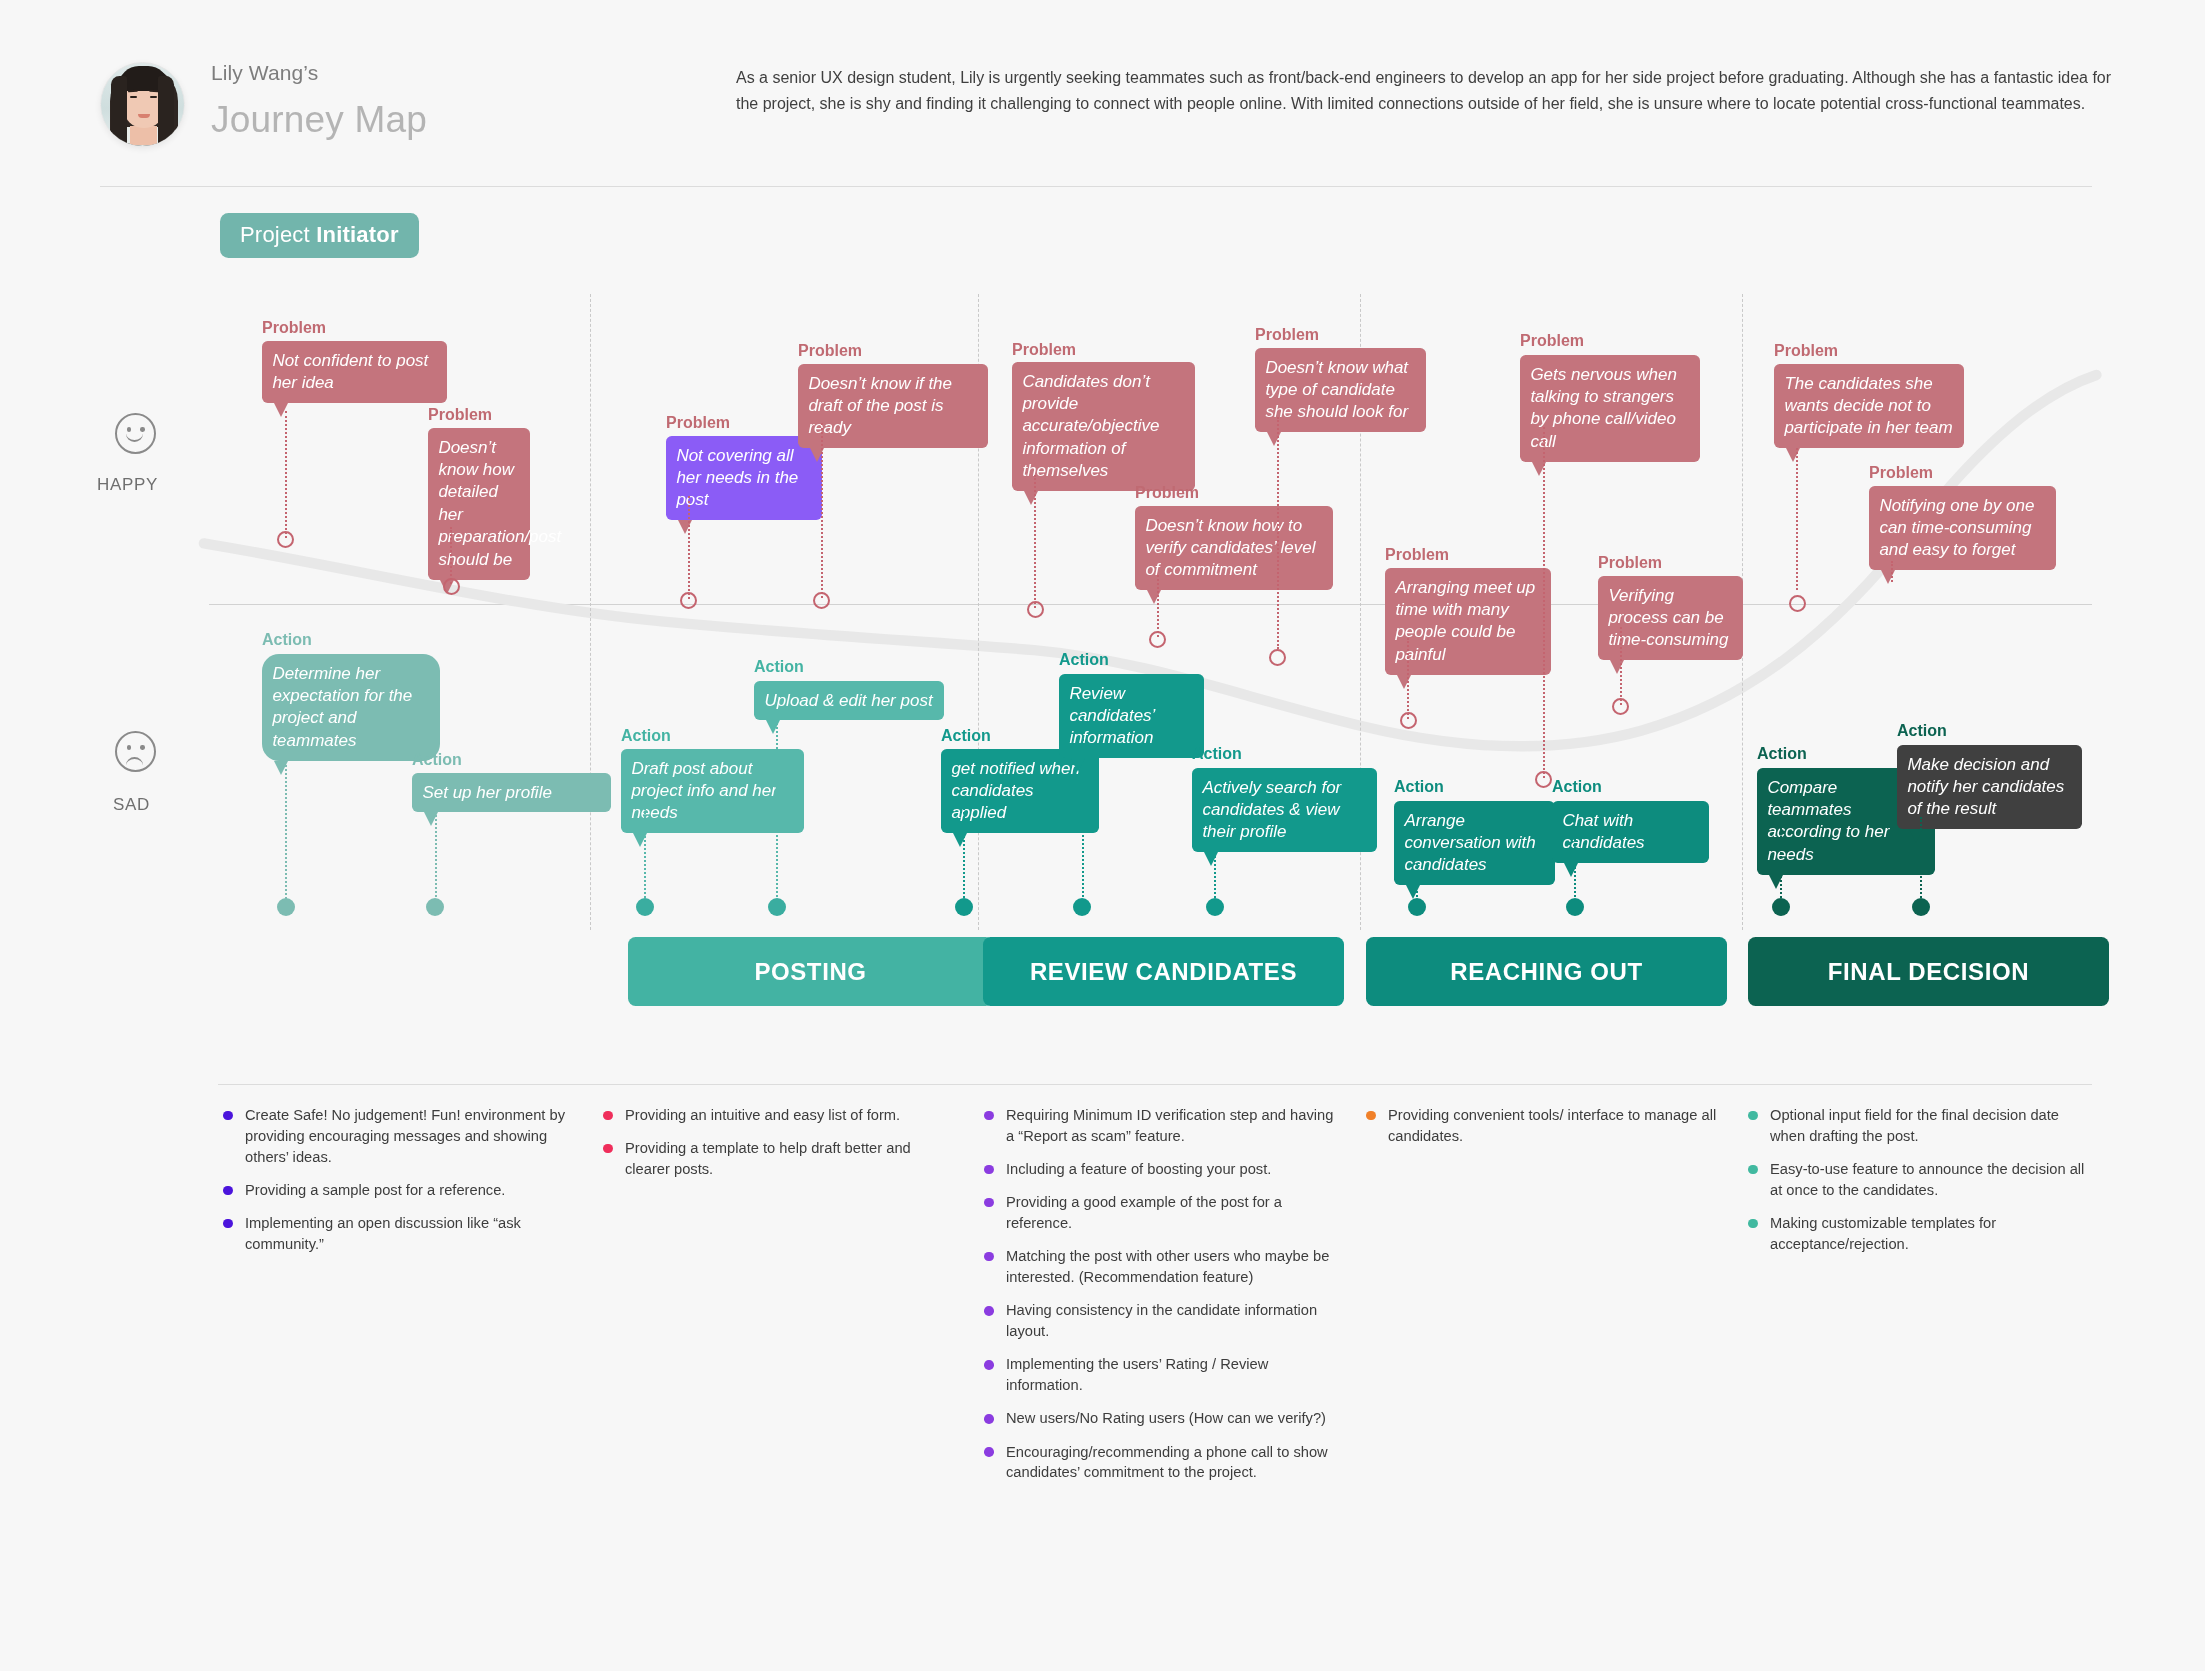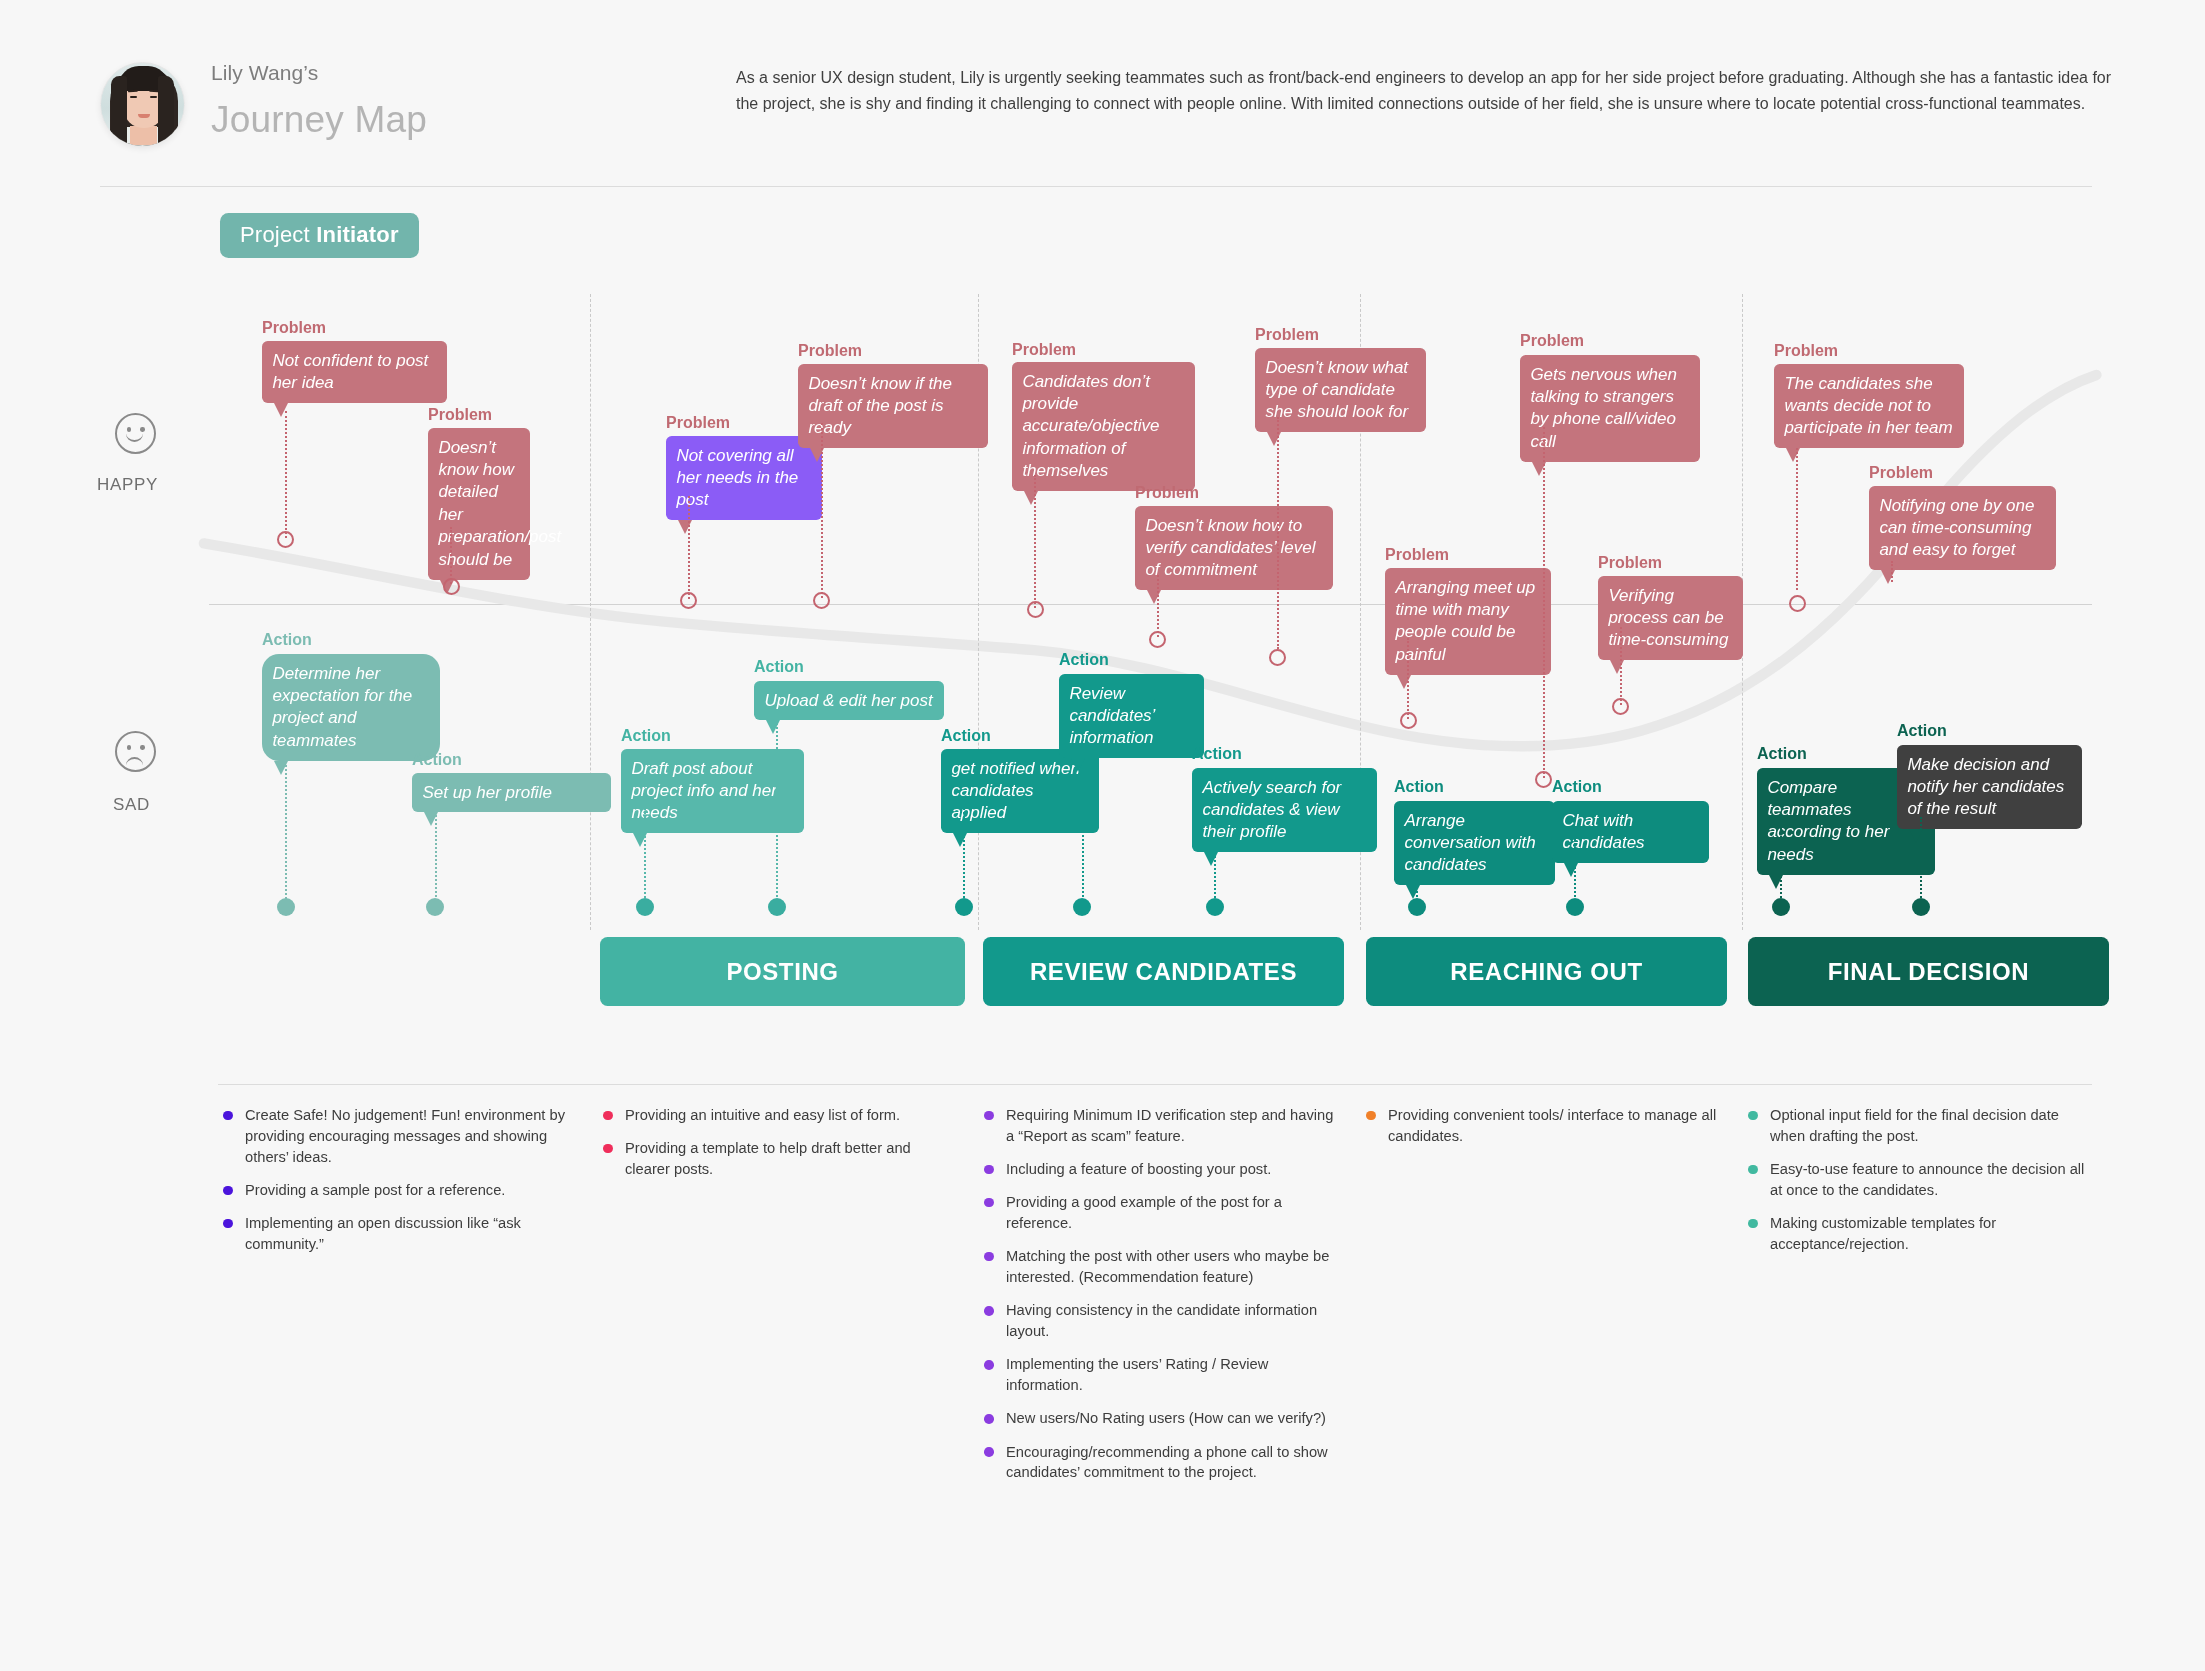--- a/index.html
+++ b/index.html
@@ -334,21 +334,21 @@
   <div class="dot" style="left:1772px; top:898px; background:#0c6351;"></div>
 
   <div class="kicker action" style="left:1897px; top:722px; color:#0c6351;">Action</div>
   <div class="bubble" style="left:1897px; top:745px; width:185px; background:#404040;">
     <span>Make decision and notify her candidates of the result</span>
     <span class="tail" style="border-top:14.2px solid #0c6351;"></span>
   </div>
   <div class="conn" style="left:1920px; top:817px; height:84px; border-color:#0c6351;"></div>
   <div class="dot" style="left:1912px; top:898px; background:#0c6351;"></div>
 
-  <div class="stage-bar" style="left:600px; width:365px; background:#43b3a3;">
+  <div class="stage-bar" style="left:628px; width:365px; background:#43b3a3;">
     <span>POSTING</span>
     </div>
   <div class="stage-bar" style="left:983px; width:361px; background:#12998c;">
     <span>REVIEW CANDIDATES</span>
     </div>
   <div class="stage-bar" style="left:1366px; width:361px; background:#0d8c7e;">
     <span>REACHING OUT</span>
     </div>
   <div class="stage-bar" style="left:1748px; width:361px; background:#0c6351;">
     <span>FINAL DECISION</span>

